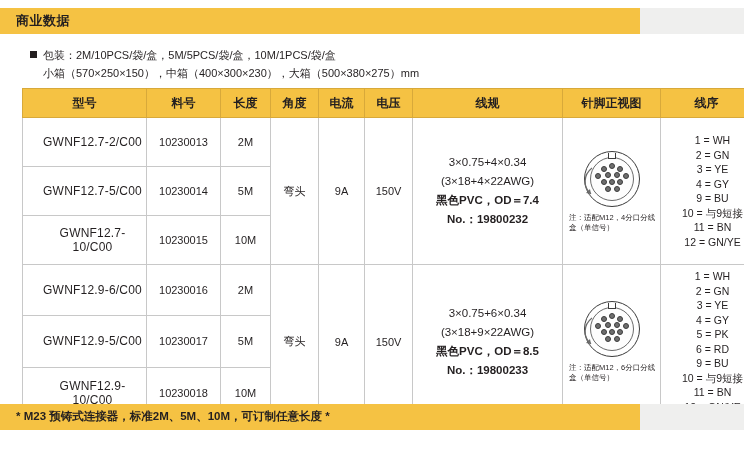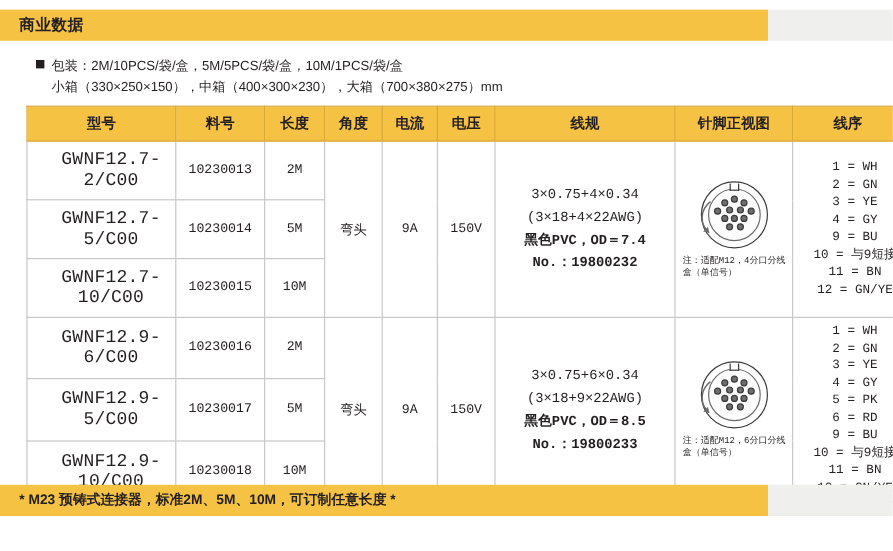--- a/index.html
+++ b/index.html
@@ -61,21 +61,20 @@
   .notes-line2 {
     padding-left: 13px;
   }
 
   
   .table-wrap {
     position: absolute;
     left: 22px;
     top: 88px;
     width: 700px;
-    font-family: Liberation Mono, monospace;
   }
   table.spec {
     border-collapse: collapse;
     table-layout: fixed;
     width: 700px;
     font-size: 11px;
   }
   table.spec th,
   table.spec td {
     border: 1px solid #c8c8c8;
@@ -89,21 +88,21 @@
     height: 26px;
     font-size: 12px;
     border: 1px solid #d8a93a;
   }
   table.spec td {
     height: 46px;
   }
   td.model {
     text-align: left;
     padding-left: 17px;
-    font-size: 15px;
+    font-size: 12px;
     letter-spacing: 0.2px;
   }
   td.wire-spec {
     line-height: 19px;
     font-size: 11.5px;
   }
   td.wire-spec .bold {
     font-weight: bold;
   }
   td.pin-view {
@@ -228,21 +227,21 @@
 
 <div class="page">
 
   <div class="header-bar"></div>
   <div class="header-title">商业数据</div>
 
   <div class="notes">
     <div>
       <span class="bullet"></span><span>包装：2M/10PCS/袋/盒，5M/5PCS/袋/盒，10M/1PCS/袋/盒</span>
     </div>
-    <div class="notes-line2">小箱（330×250×150），中箱（400×300×230），大箱（700×380×275）mm</div>
+    <div class="notes-line2">小箱（570×250×150），中箱（400×300×230），大箱（500×380×275）mm</div>
   </div>
 
   <div class="table-wrap">
     <table class="spec">
       <colgroup>
         <col class="col-model">
           <col class="col-matcode">
           <col class="col-length">
         <col class="col-angle">
           <col class="col-current">

